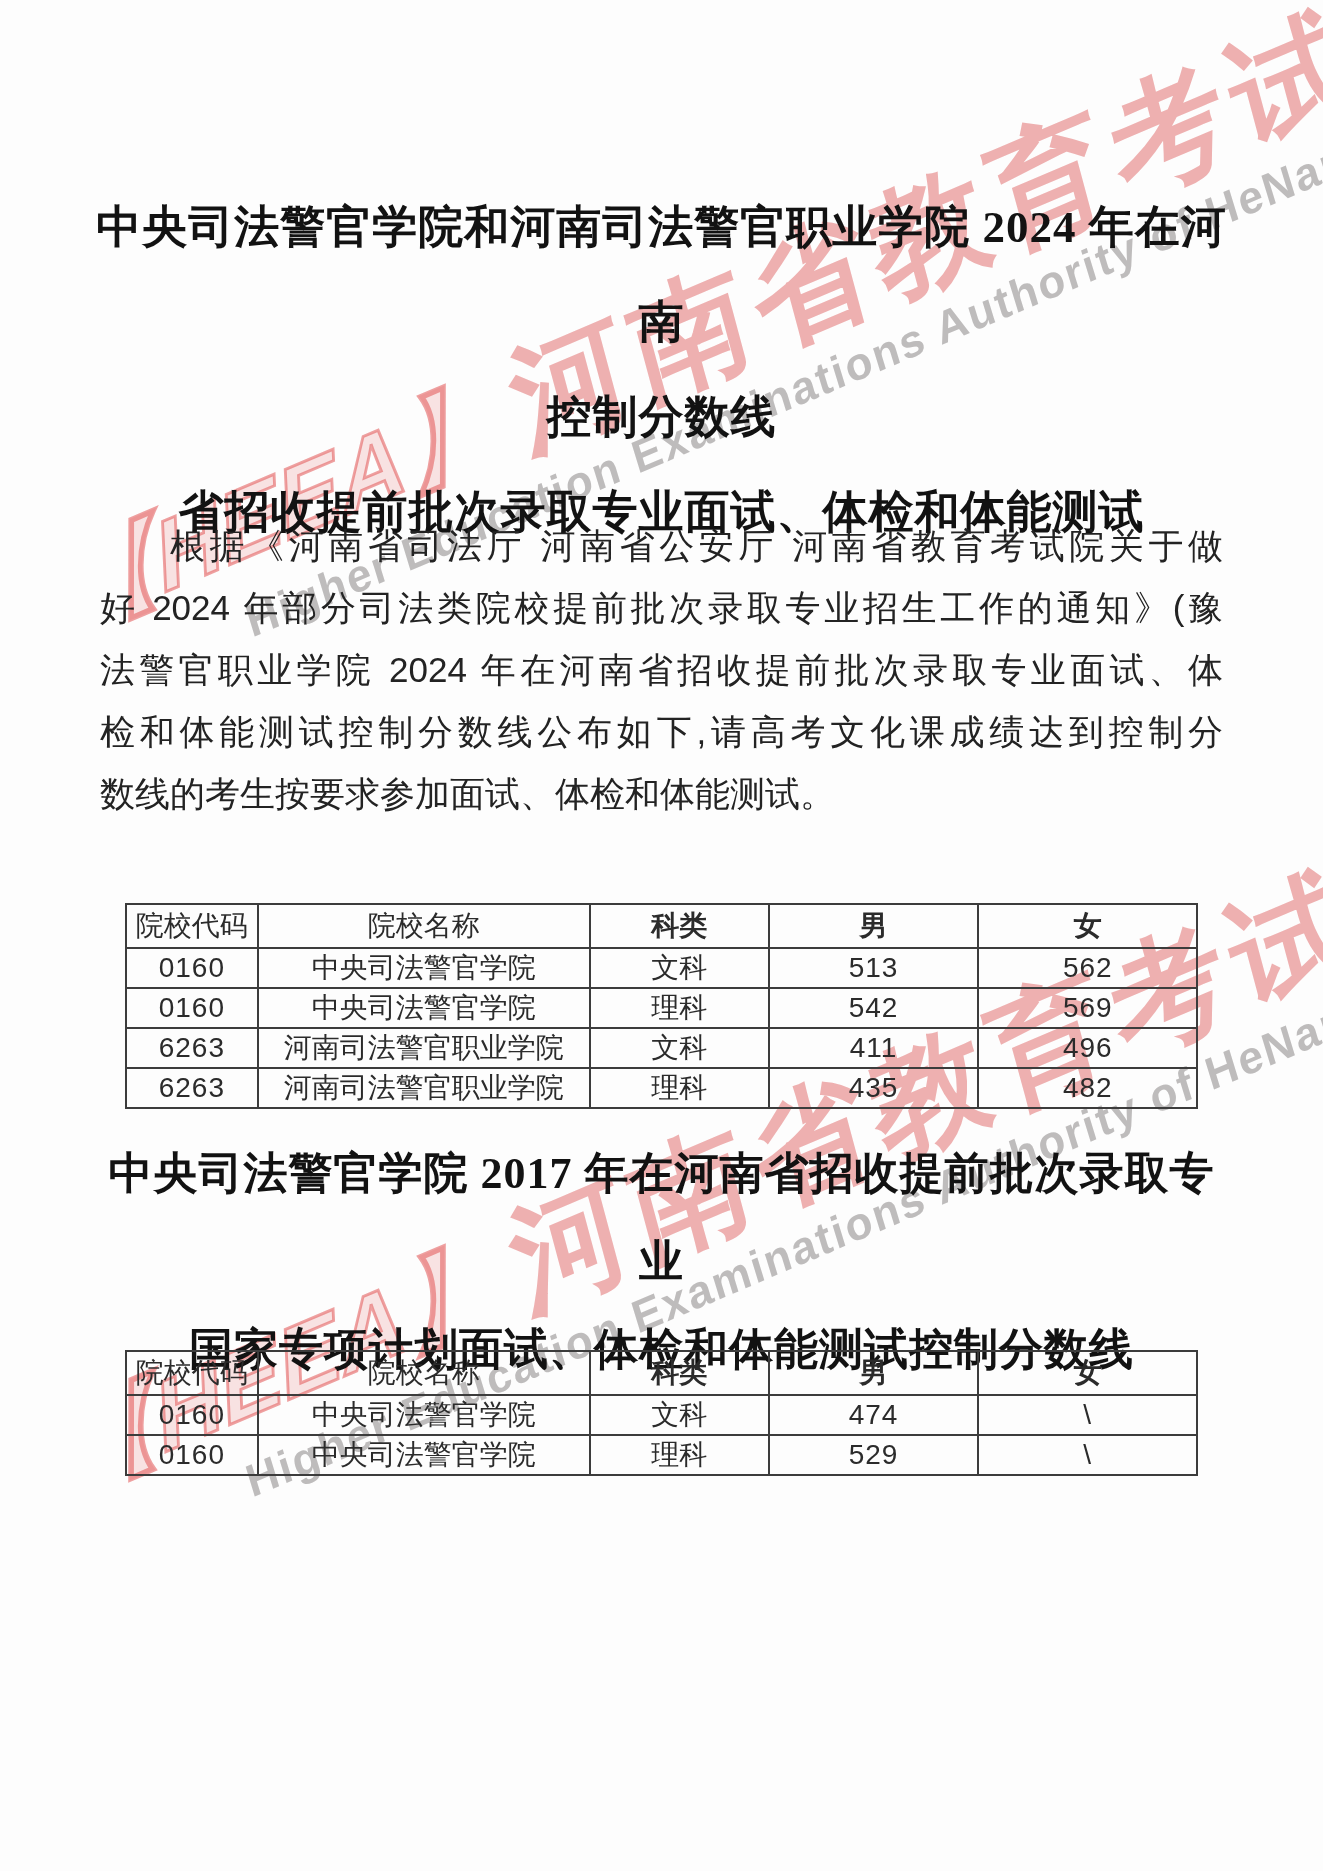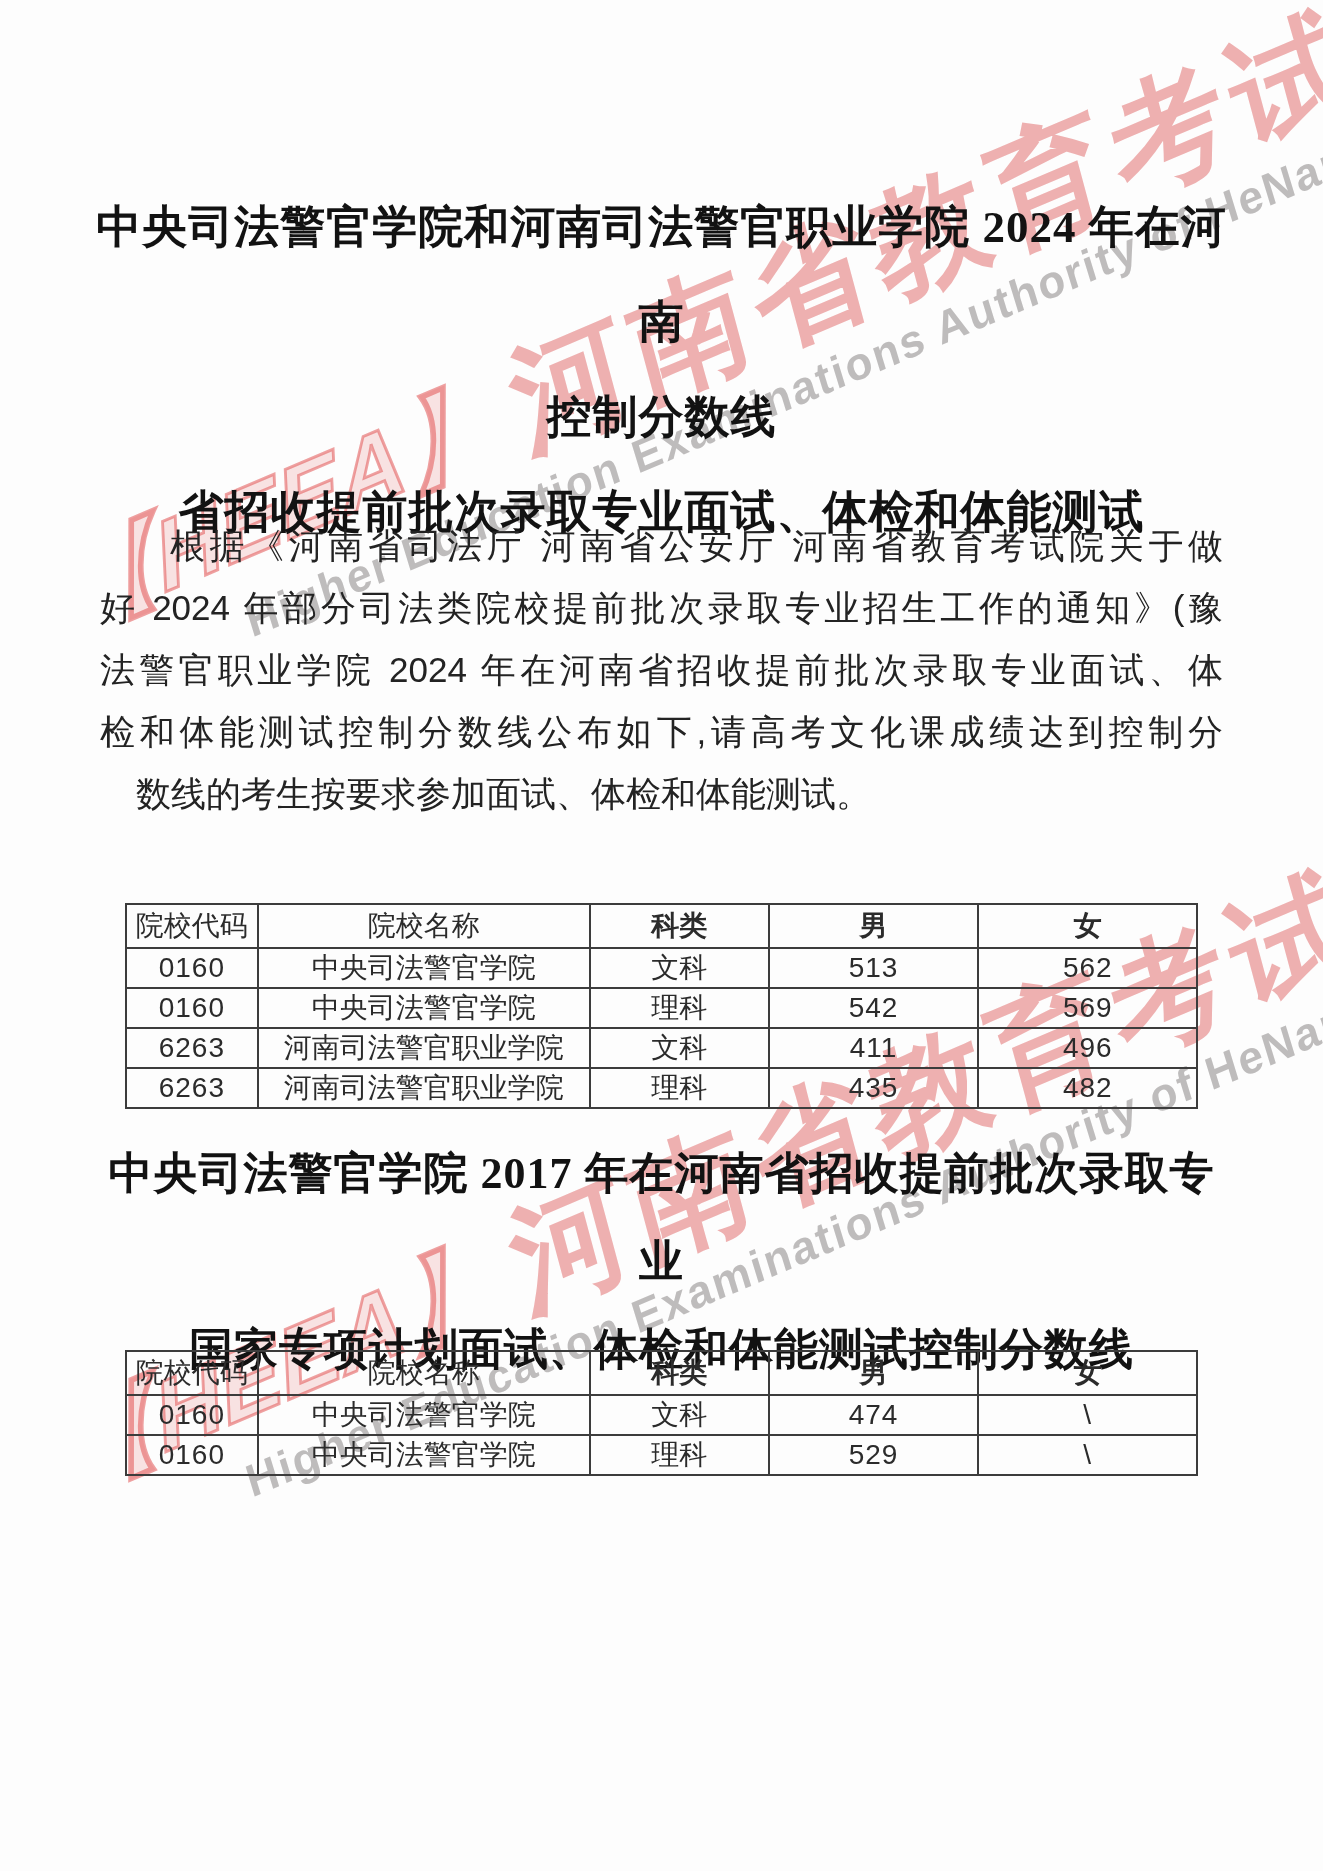--- a/index.html
+++ b/index.html
@@ -59,21 +59,21 @@
   }
   .doc-title .tline{display:block;}
 
   .para{
     position:absolute;top:515px;left:100px;width:1123px;
     font-size:35px;line-height:62px;color:#232323;
     font-family:"Liberation Sans","DejaVu Sans",sans-serif;
   }
   .pline{text-align:justify;text-align-last:justify;}
   .pline.first{text-indent:70px;}
-  .pline.last{text-align-last:left;margin-left:36px;}
+  .pline.last{text-align-last:left;}
 
   table.score{
     position:absolute;left:125px;width:1073px;
     border-collapse:collapse;table-layout:fixed;
     background:transparent;
   }
   .t1{top:903px;}
   .t2{top:1350px;}
   table.score th,table.score td{
     border:2px solid #3c3c3c;

